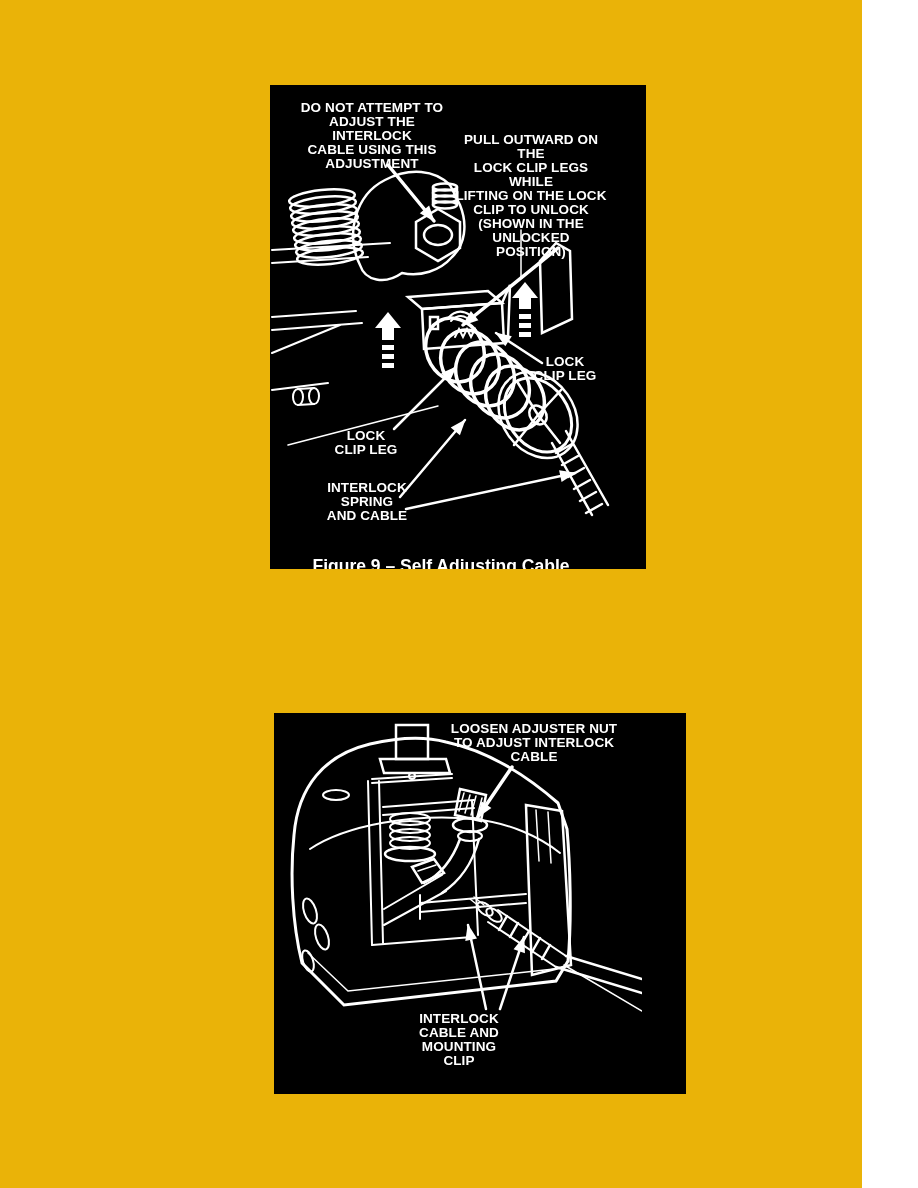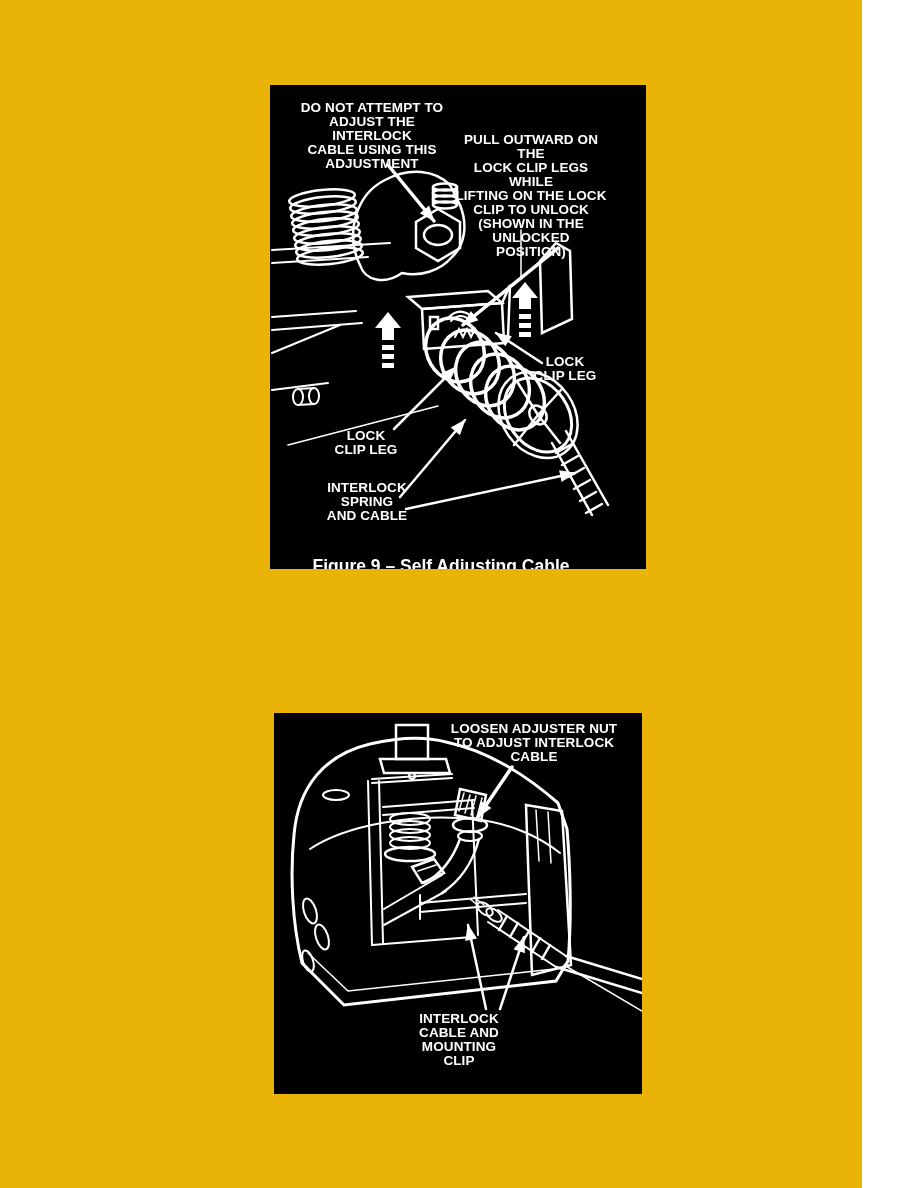--- a/index.html
+++ b/index.html
@@ -30,21 +30,21 @@
   .caption{
     position:absolute;
     color:#fff;
     font-weight:700;
     font-size:17.5px;
     line-height:22px;
     text-align:center;
     white-space:nowrap;
   }
   #fig9{left:270px;top:85px;width:376px;height:484px;}
-  #fig10{left:274px;top:713px;width:368px;height:381px;}
+  #fig10{left:274px;top:713px;width:368px;height:381px;padding-left:44px;}
 
   
   .f9-do-not{left:18px;top:16px;width:168px;}
   .f9-pull{left:180px;top:48px;width:162px;}
   .f9-lcl-right{left:256px;top:270px;width:78px;}
   .f9-lcl-left{left:57px;top:344px;width:78px;}
   .f9-spring{left:55px;top:396px;width:84px;}
   .f9-caption{left:21px;top:446px;width:300px;margin-top:24px;}
 
   

